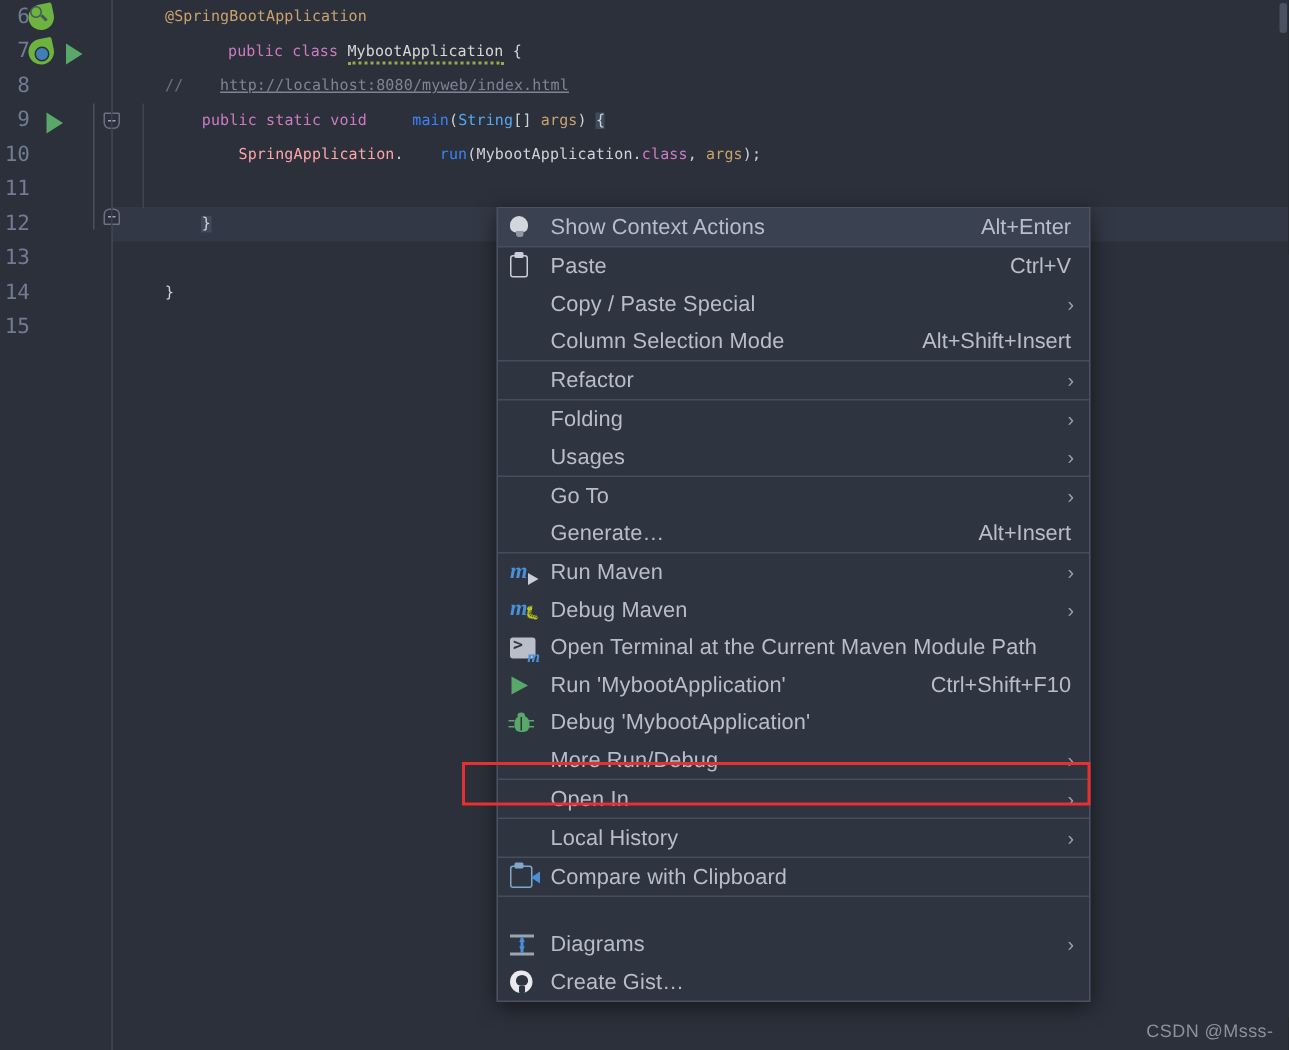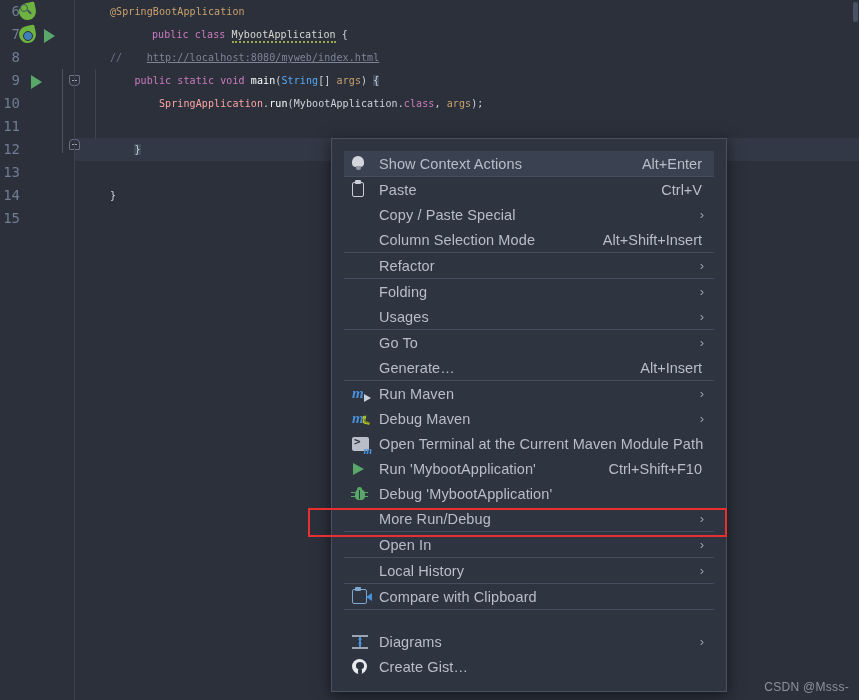--- a/index.html
+++ b/index.html
@@ -78,21 +78,21 @@
     height: 23px;
     background: #323845;
   }
 
   .tok-ann   { color: #c9a26d; }
   .tok-kw    { color: #cc7bc0; }
   .tok-cls   { color: #d8d8d2; }
   .tok-plain { color: #cfd2d8; }
   .tok-cmt   { color: #6b7385; }
   .tok-link  { color: #7d8496; text-decoration: underline; }
-  .tok-meth  { color: #ffffff; }
+  .tok-meth  { color: #3b82f6; margin-left: 24px; }
   .tok-type  { color: #56a8f5; }
   .tok-param { color: #c9a26d; }
   .tok-field { color: #fca5a5; }
   .tok-punc  { color: #cfd2d8; }
   .tok-brace-sel { background: #3f4a5c; color: #cfd2d8; }
 
   .squiggle {
     border-bottom: 2px dotted #9ba84a;
     padding-bottom: 1px;
   }
@@ -169,21 +169,21 @@
 
   
   .ctxmenu {
     position: absolute;
     left: 331px; top: 138px;
     width: 396px;
     background: #3c3f41;
     background: #2e3440;
     border: 1px solid #4b5162;
     box-shadow: 0 3px 14px rgba(0,0,0,0.55);
-    padding: 12px;
+    padding: 0;
     z-index: 20;
   }
 
   .menu-group { border-bottom: 1px solid #464d5e; }
   .menu-group:last-child { border-bottom: none; margin-top: 19px; }
 
   .menu-item {
     position: relative;
     display: flex;
     align-items: center;

